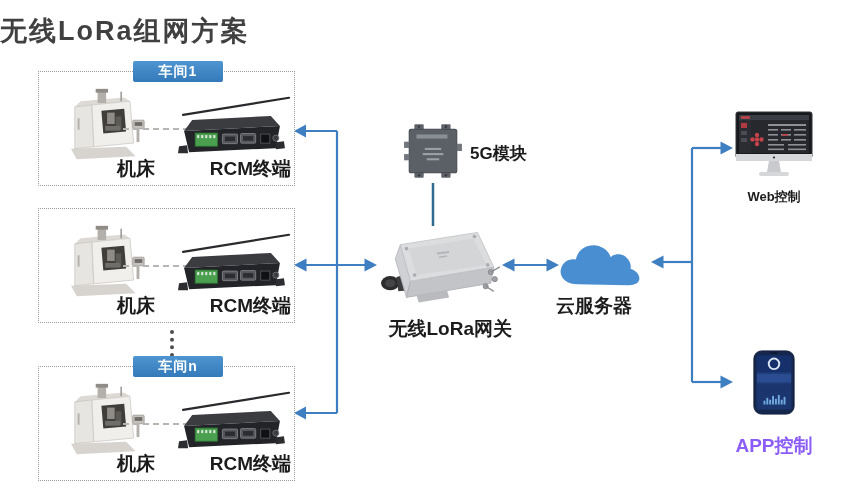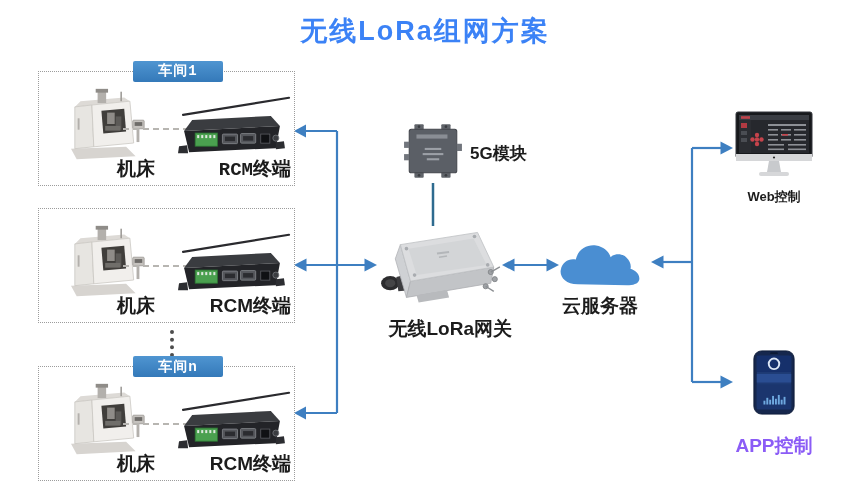--- a/index.html
+++ b/index.html
@@ -1,48 +1,48 @@
 <!DOCTYPE html>
 <html><head>
 <meta charset="utf-8">
 <style>
   html,body{margin:0;padding:0;background:#ffffff;}
   #canvas{
     position:relative;width:850px;height:500px;background:#ffffff;overflow:hidden;
     font-family:"Liberation Sans","DejaVu Sans",sans-serif;color:#232323;
   }
   .title{
-    position:absolute;left:0;right:0;top:13px;text-align:center;
-    font-size:27px;font-weight:bold;letter-spacing:2px;color:#3b82f6;
+    position:absolute;left:0;right:0;top:13px;
+    font-size:27px;font-weight:bold;letter-spacing:2px;color:#404040;
   }
   .workshop{
     position:absolute;left:38px;width:255px;height:113px;
     border:1.5px dotted #9c9c9c;background:#ffffff;
   }
-  .ws1{top:71px;font-family:Liberation Mono, monospace;} .ws2{top:208px;} .wsn{top:366px;}
+  .ws1{top:71px;} .ws2{top:208px;} .wsn{top:366px;}
   .badge{
     position:absolute;left:94px;top:-11px;width:90px;height:21px;
     background:linear-gradient(180deg,#4f95d1,#3479b9);
     color:#ffffff;font-size:14px;font-weight:bold;text-align:center;
     line-height:21px;border-radius:2px;letter-spacing:1px;
   }
   .machine-svg{position:absolute;left:20px;top:14px;width:100px;height:76px;}
   .rcm-svg{position:absolute;left:136px;top:22px;width:116px;height:64px;}
   .dash-link{position:absolute;left:84px;top:56px;width:66px;height:0;border-top:2px dashed #b7b5b1;}
   .dev-label{position:absolute;top:84px;font-size:19px;font-weight:bold;color:#1c1c1c;text-align:right;}
   .machine-label{left:16px;width:100px;}
   .rcm-label{left:138px;width:114px;}
   .ellipsis{position:absolute;left:170px;top:330px;height:27px;width:0;border-left:4px dotted #4d4d4d;}
   .connectors{position:absolute;left:0;top:0;width:850px;height:500px;pointer-events:none;}
   .module-svg{position:absolute;left:402px;top:121px;width:62px;height:60px;}
   .module-label{position:absolute;left:470px;top:142px;font-size:17px;font-weight:bold;color:#1c1c1c;}
   .gateway-svg{position:absolute;left:376px;top:222px;width:132px;height:94px;}
   .gateway-label{position:absolute;left:372px;top:316px;width:140px;text-align:right;font-size:19px;font-weight:bold;color:#1c1c1c;}
   .cloud-svg{position:absolute;left:555px;top:233px;width:90px;height:60px;}
-  .cloud-label{position:absolute;left:556px;top:293px;width:88px;text-align:center;font-size:19px;font-weight:bold;color:#1c1c1c;}
+  .cloud-label{position:absolute;left:556px;top:293px;width:88px;font-size:19px;font-weight:bold;color:#1c1c1c;}
   .monitor-svg{position:absolute;left:734px;top:110px;width:80px;height:72px;}
   .web-label{position:absolute;left:728px;top:188px;width:92px;text-align:center;font-size:13px;font-weight:bold;color:#1c1c1c;}
   .phone-svg{position:absolute;left:751px;top:349px;width:46px;height:67px;}
   .app-label{position:absolute;left:728px;top:433px;width:92px;text-align:center;font-size:19px;font-weight:bold;color:#8b5cf6;}
 </style>
 </head>
 <body>
 
 <div id="canvas">
 

